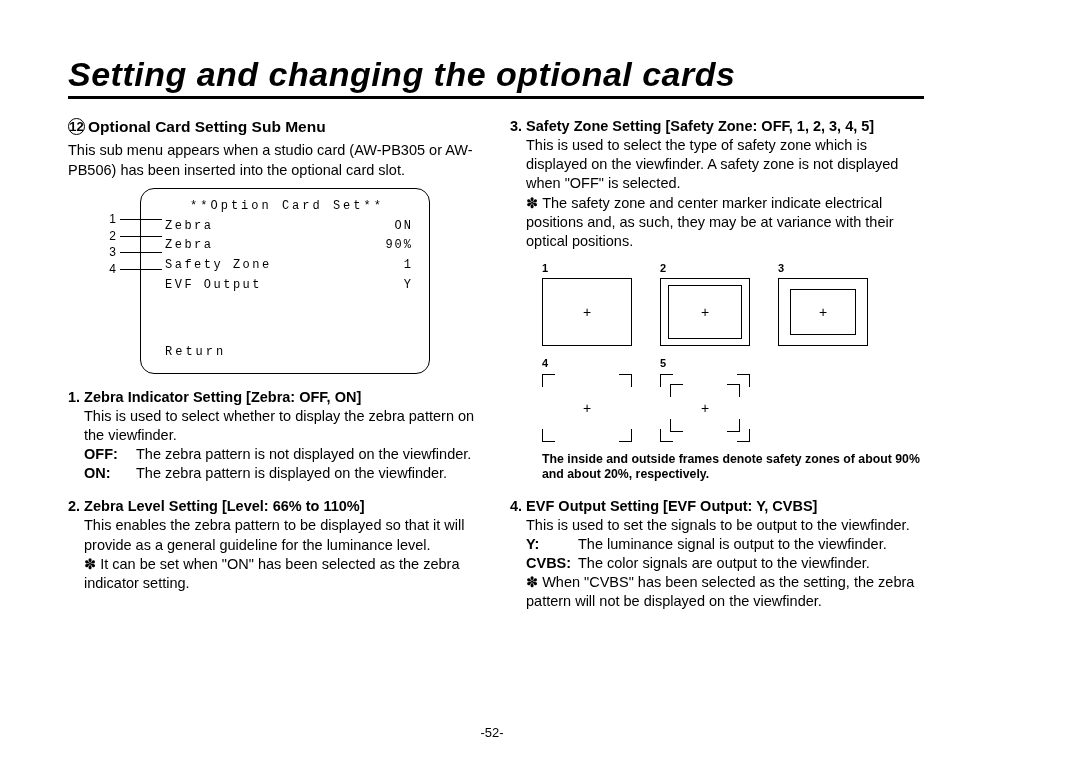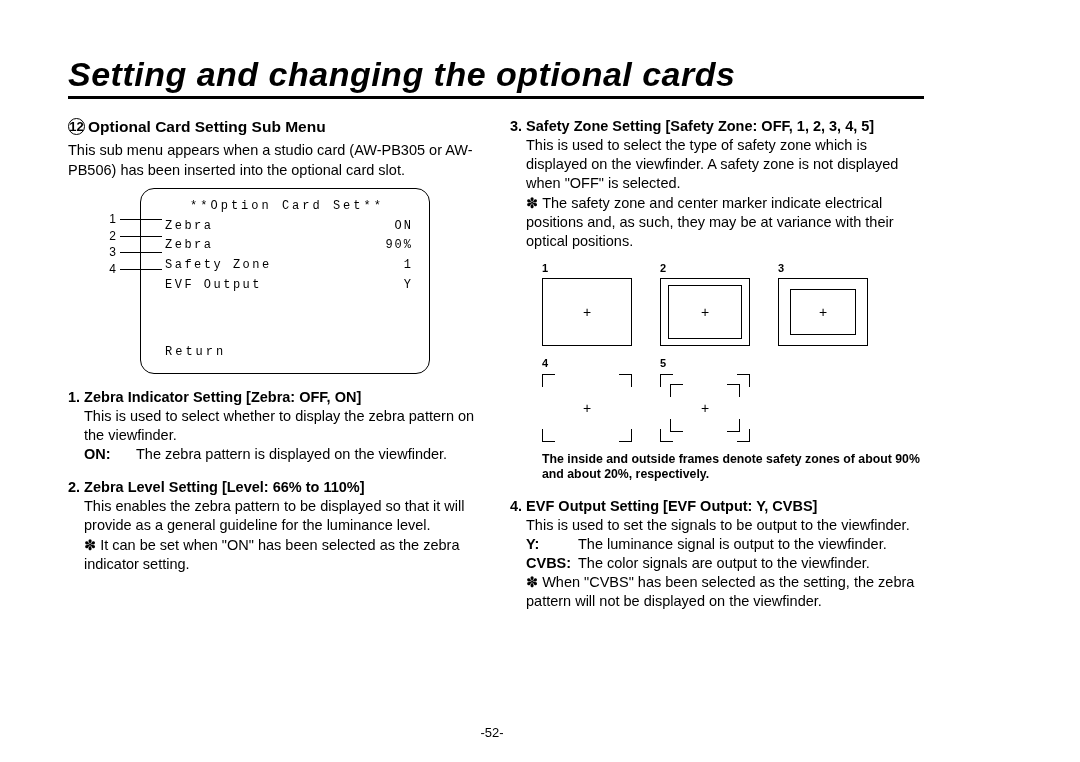--- a/index.html
+++ b/index.html
@@ -185,20 +185,24 @@
               <span class="left">EVF Output</span>
               <span class="right">Y</span>
             </div>
           <div class="osd-return">Return</div>
         </div>
       </div>
 
       <div class="item-head">1.  Zebra Indicator Setting [Zebra: OFF, ON]</div>
       <div class="indent">This is used to select whether to display the zebra pattern on the viewfinder.</div>
       <div class="defrow">
+          <span class="deflabel">OFF:</span>
+          <span>The zebra pattern is not displayed on the viewfinder.</span>
+        </div>
+      <div class="defrow">
           <span class="deflabel">ON:</span>
           <span>The zebra pattern is displayed on the viewfinder.</span>
         </div>
 
       <div class="item-head">2.  Zebra Level Setting [Level: 66% to 110%]</div>
       <div class="indent">This enables the zebra pattern to be displayed so that it will provide as a general guideline for the luminance level.</div>
       <div class="indent note-flower">It can be set when "ON" has been selected as the zebra indicator setting.</div>
     </div>
 
     <div class="col">

